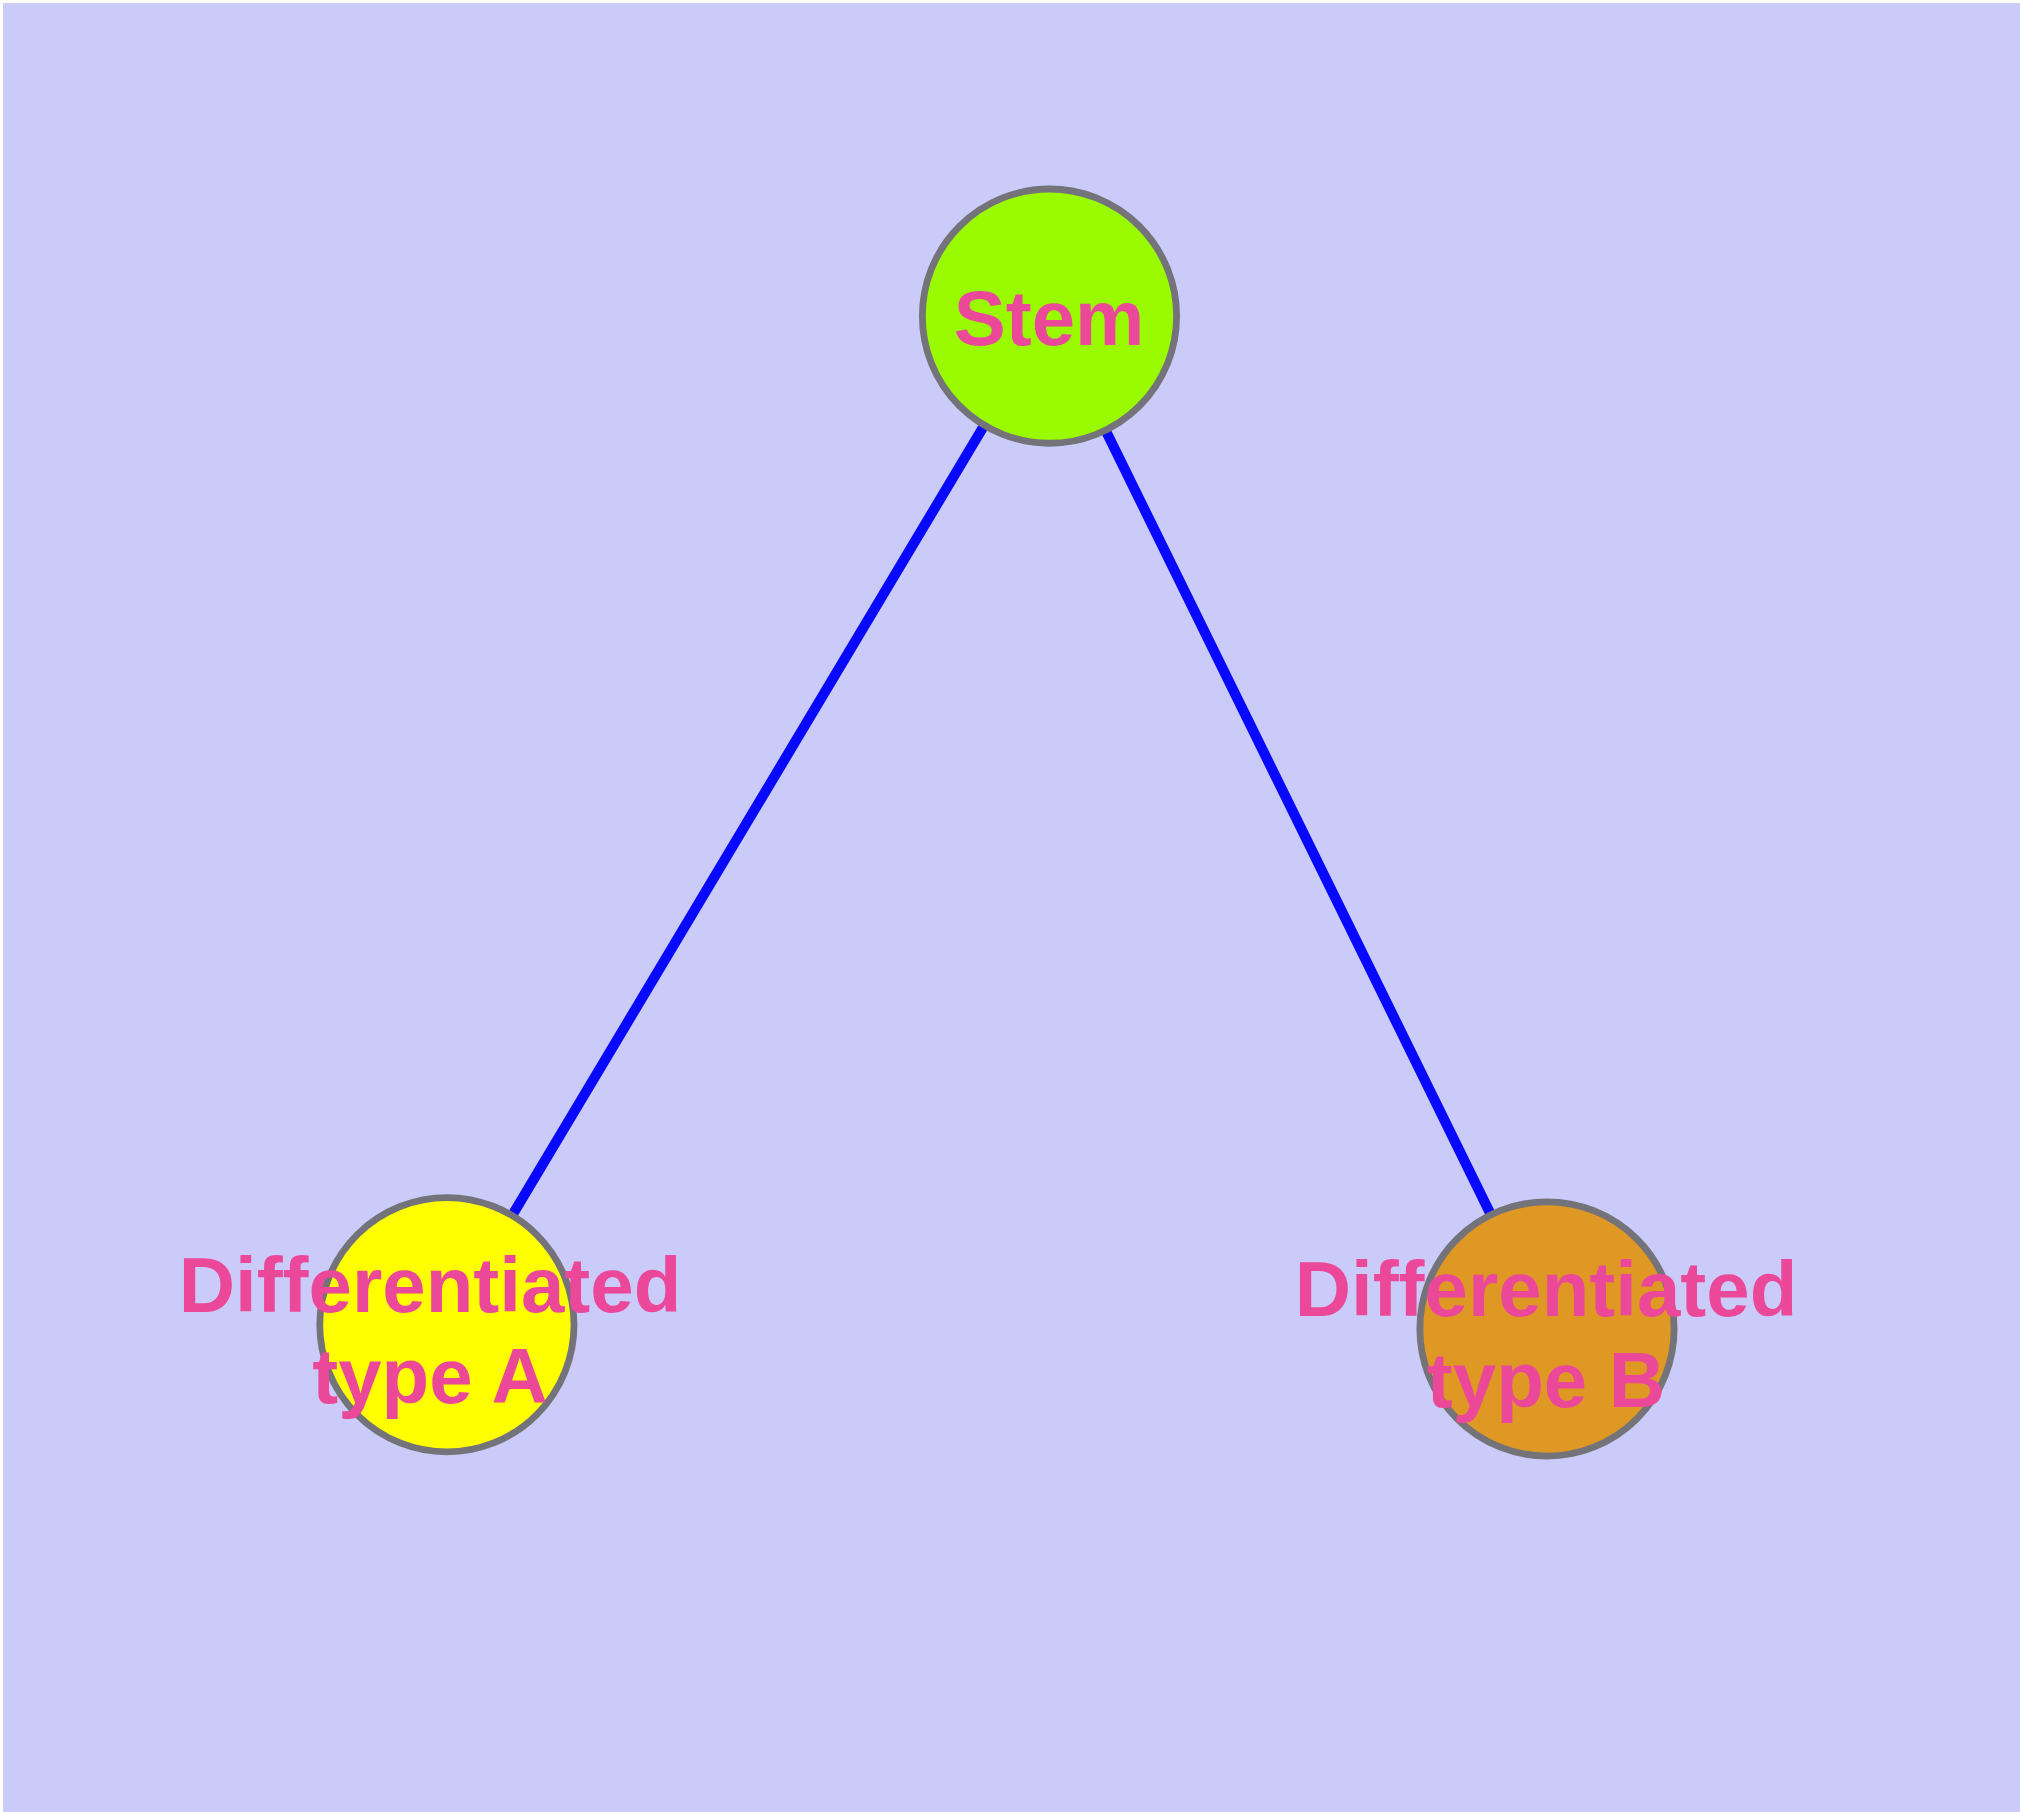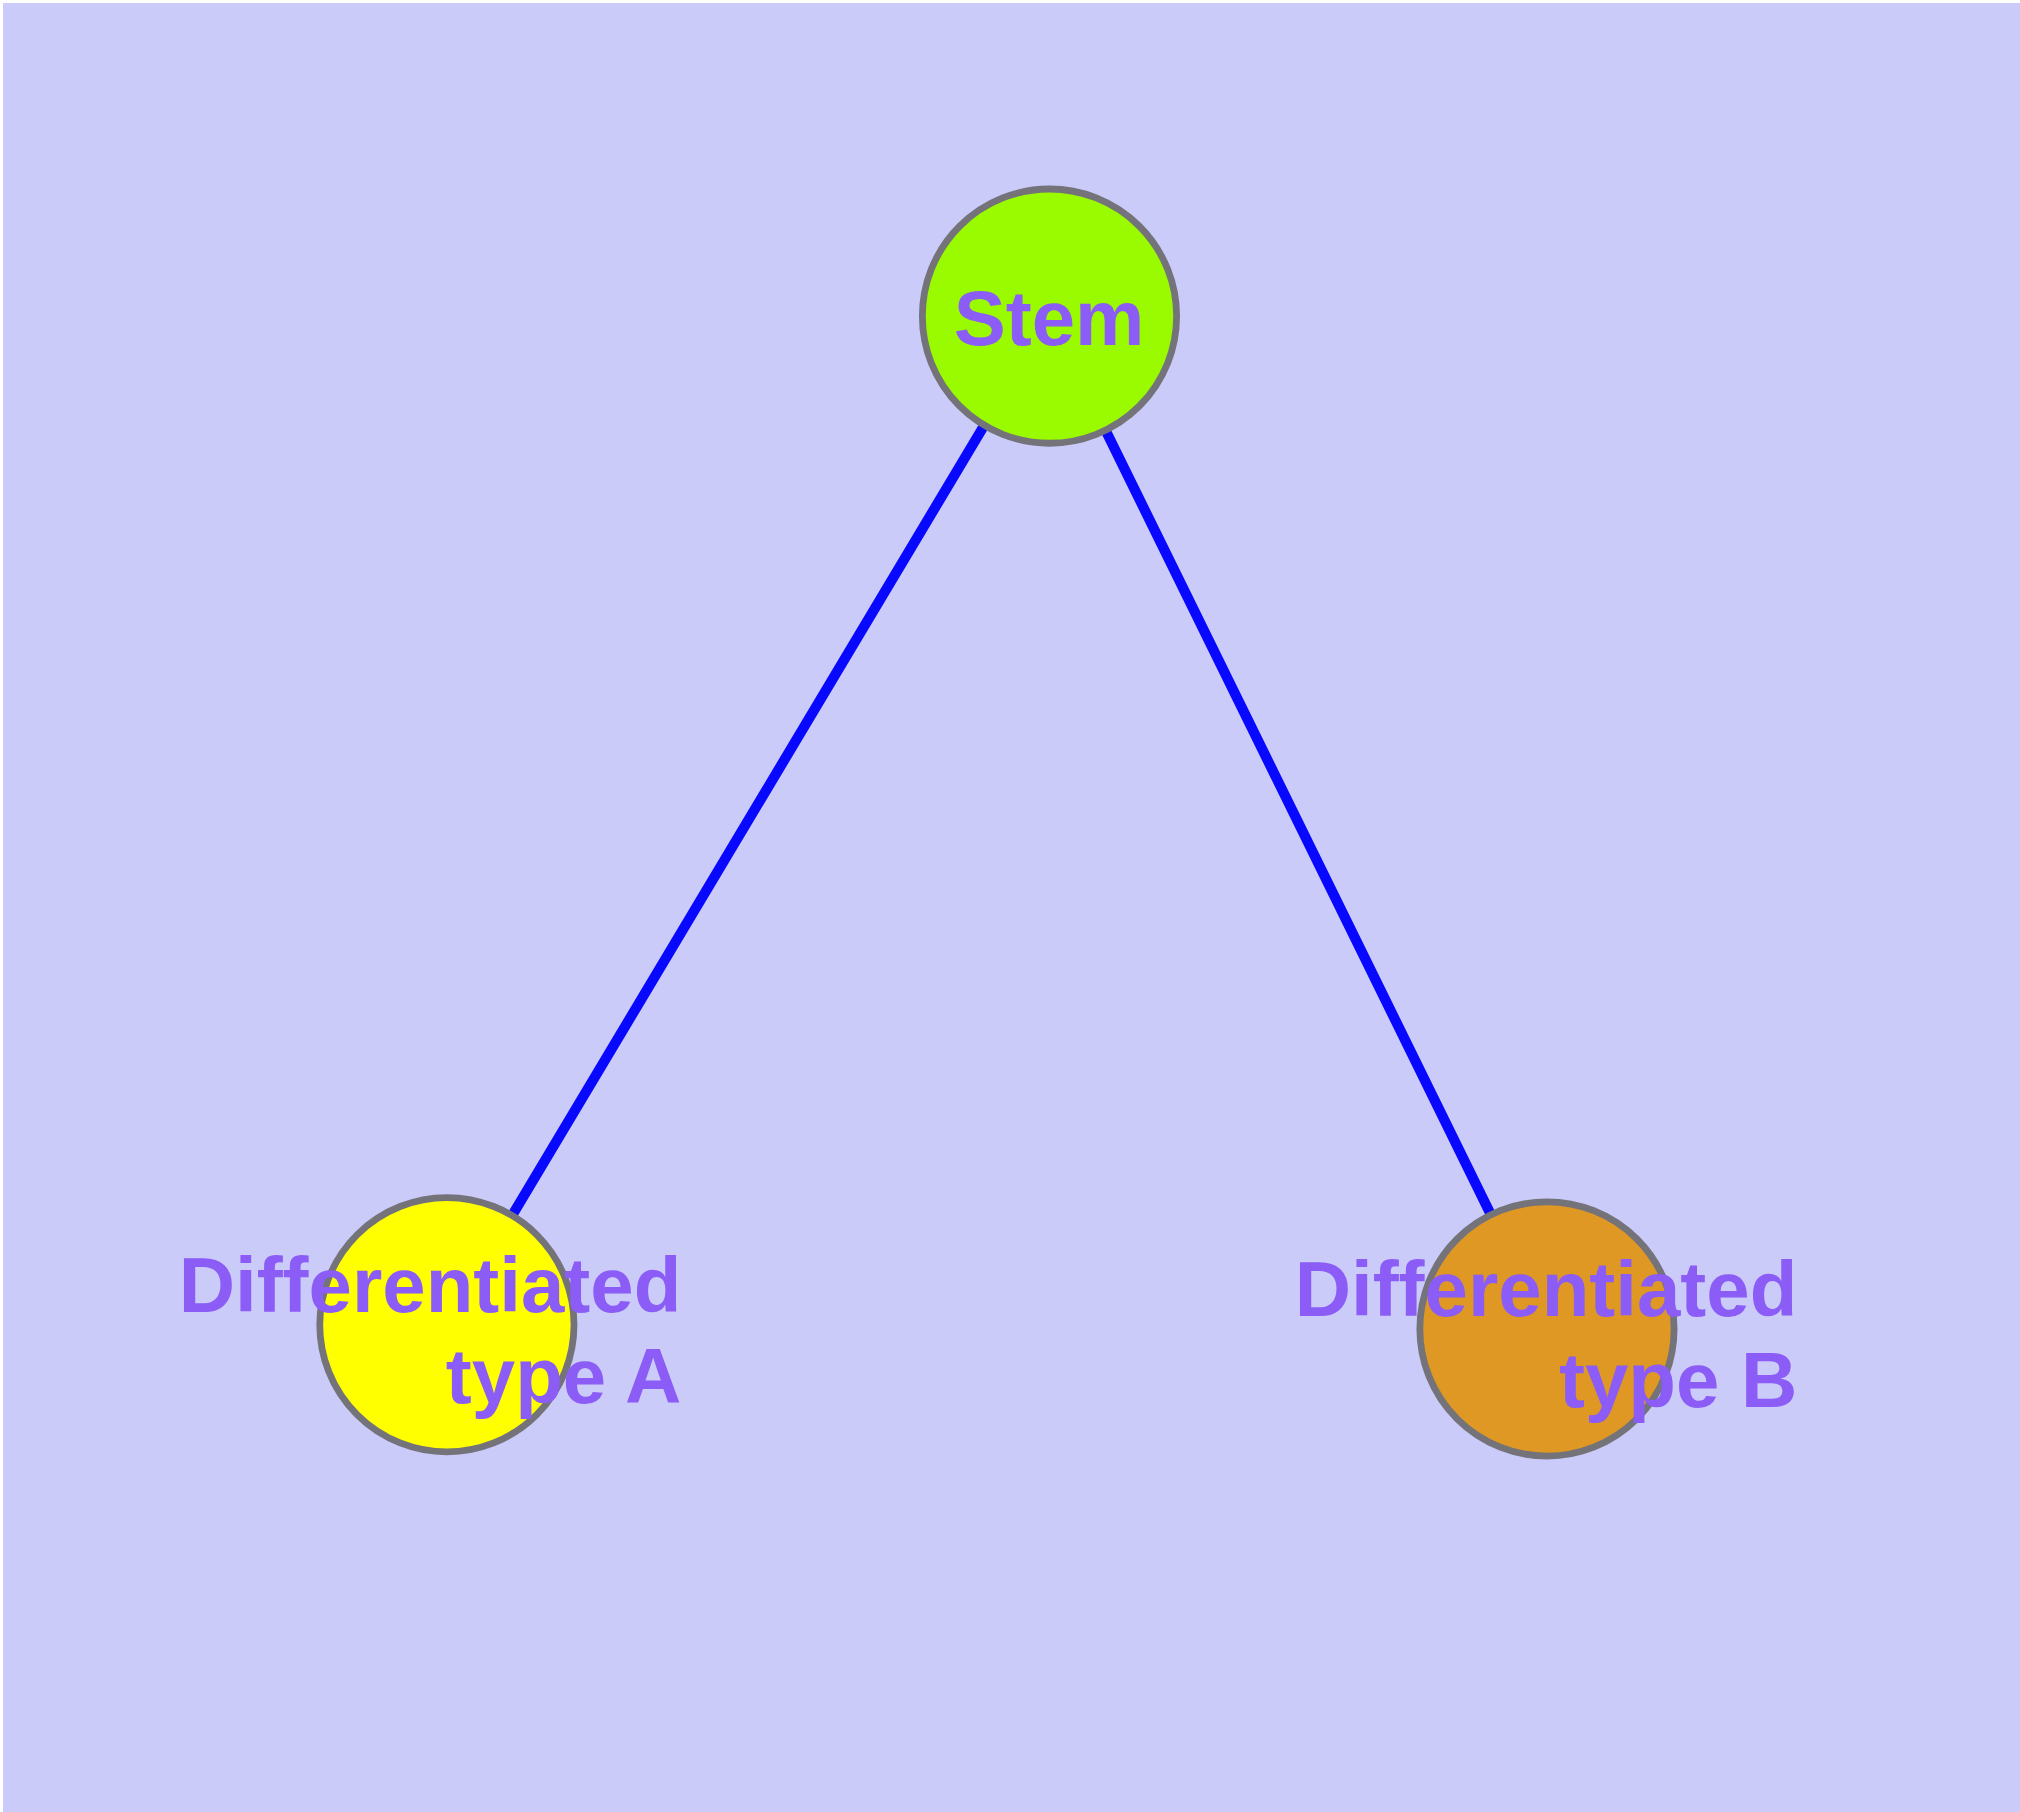--- a/index.html
+++ b/index.html
@@ -37,23 +37,23 @@
   }
   svg.graph circle.node {
     stroke-width: 8;
   }
   .label {
     position: absolute;
     transform: translate(-50%, -50%);
     font-weight: 700;
     font-size: 78px;
     line-height: 1.17;
-    color: #8b5cf6;
+    color: #ec4899;
     white-space: pre-line;
-    text-align: right;
+    text-align: center;
     pointer-events: none;
   }
   .label-stem   { left: 1049px; top: 319px;  }
   .label-type-a { left: 430px;  top: 1331px; }
   .label-type-b { left: 1546px; top: 1335px; }
 </style>
 </head>
 <body>
 
 <div class="stage">

